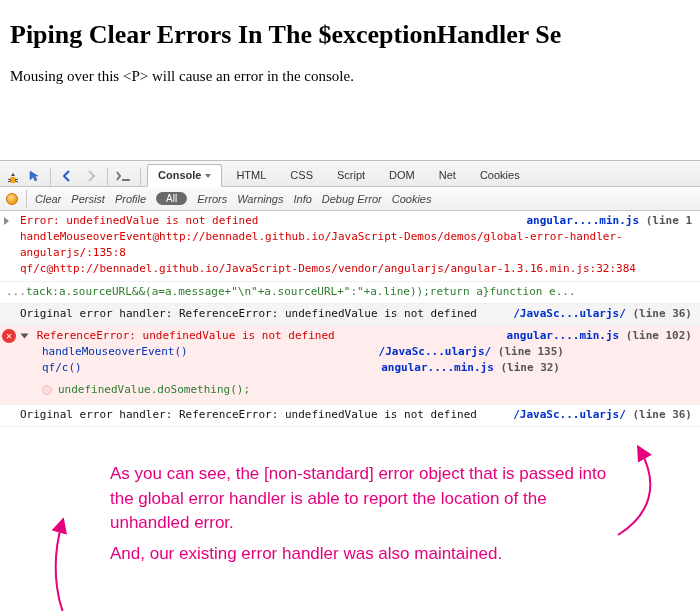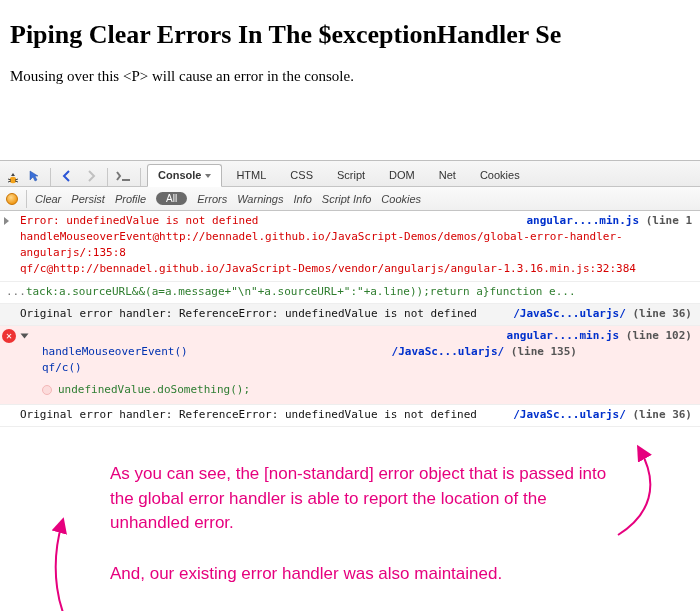--- a/index.html
+++ b/index.html
@@ -103,21 +103,21 @@
     <div class="toolbar2">
       <span class="break-icon"></span>
       <span class="tb-sep" style="margin:0 -2px"></span>
       <span class="tb2-item">Clear</span>
       <span class="tb2-item">Persist</span>
       <span class="tb2-item">Profile</span>
       <span class="pill active">All</span>
       <span class="tb2-item">Errors</span>
       <span class="tb2-item">Warnings</span>
       <span class="tb2-item">Info</span>
-      <span class="tb2-item">Script Info</span>
+      <span class="tb2-item">Debug Error</span>
       <span class="tb2-item">Cookies</span>
     </div>
 
     <div class="console">
 
       <div class="row err" style="padding-bottom:4px">
         <span class="lead"><span class="tri"></span></span>
         <span class="sourceR" style="top:2px"><span>angular....min.js</span> <span class="ln">(line 1</span></span>
         <div>Error: undefinedValue is not defined</div>
         <div>handleMouseoverEvent@http://bennadel.github.io/JavaScript-Demos/demos/global-error-handler-angularjs/:135:8</div>
@@ -128,26 +128,27 @@
       </div>
 
       <div class="row logbg" style="color:#111">
         <span class="sourceR"><span>/JavaSc...ularjs/</span> <span class="ln">(line 36)</span></span>
         <span>Original error handler: ReferenceError: undefinedValue is not defined</span>
       </div>
 
       <div class="row errbg" style="padding-bottom:6px">
         <span class="lead" style="left:2px; top:2px"><span class="error-dot">✕</span></span>
         <span class="sourceR" style="top:2px"><span>angular....min.js</span> <span class="ln">(line 102)</span></span>
-        <div style="padding-left:2px"><span class="tri open" style="border-left-color:#555"></span> </div>
+        <div style="padding-left:2px"><span class="tri open" style="border-left-color:#555"></span> <span>ReferenceError: undefinedValue is not defined</span></div>
         <div class="trace-line">
-          <span class="sourceR" style="right:123px"><span>/JavaSc...ularjs/</span> <span class="ln">(line 135)</span></span>
+          <span class="sourceR" style="right:136px"><span>/JavaSc...ularjs/</span> <span class="ln">(line 135)</span></span>
           <span>handleMouseoverEvent()</span>
         </div>
         <div class="trace-line">
+          <span class="sourceR" style="right:140px"><span>angular....min.js</span> <span class="ln">(line 32)</span></span>
           <span>qf/c()</span>
         </div>
         <div class="expr" style="margin-top:6px">
           <span style="display:inline-block;width:10px;height:10px;border-radius:50%;background:#fcdcdc;border:1px solid #f4b7b7;margin-right:6px;vertical-align:middle"></span><span>undefinedValue.doSomething();</span>
         </div>
       </div>
 
       <div class="row" style="color:#111;background:#fff">
         <span class="sourceR"><span>/JavaSc...ularjs/</span> <span class="ln">(line 36)</span></span>
         <span>Original error handler: ReferenceError: undefinedValue is not defined</span>
@@ -161,14 +162,14 @@
         <path d="M0 0 L8 4 L0 8 Z" fill="#e6007e"></path>
       </marker>
     </defs>
 
     <path d="M 618 450 C 650 430, 660 400, 640 365" fill="none" stroke="#e6007e" stroke-width="2" marker-end="url(#ah)"></path>
 
     <path d="M 80 555 C 55 530, 50 480, 62 438" fill="none" stroke="#e6007e" stroke-width="2" marker-end="url(#ah)"></path>
   </svg>
 
   <div class="annot" style="left:110px; top:450px; width:520px">As you can see, the [non-standard] error object that is passed into the global error handler is able to report the location of the unhandled error.</div>
-  <div class="annot" style="left:110px; top:550px; width:520px">And, our existing error handler was also maintained.</div>
+  <div class="annot" style="left:110px; top:530px; width:520px">And, our existing error handler was also maintained.</div>
 </div>
 
 </body></html>

